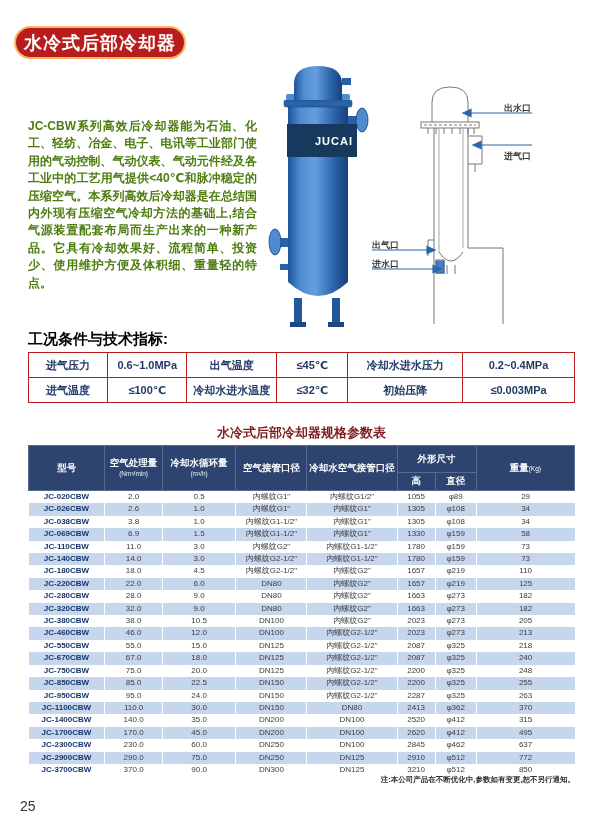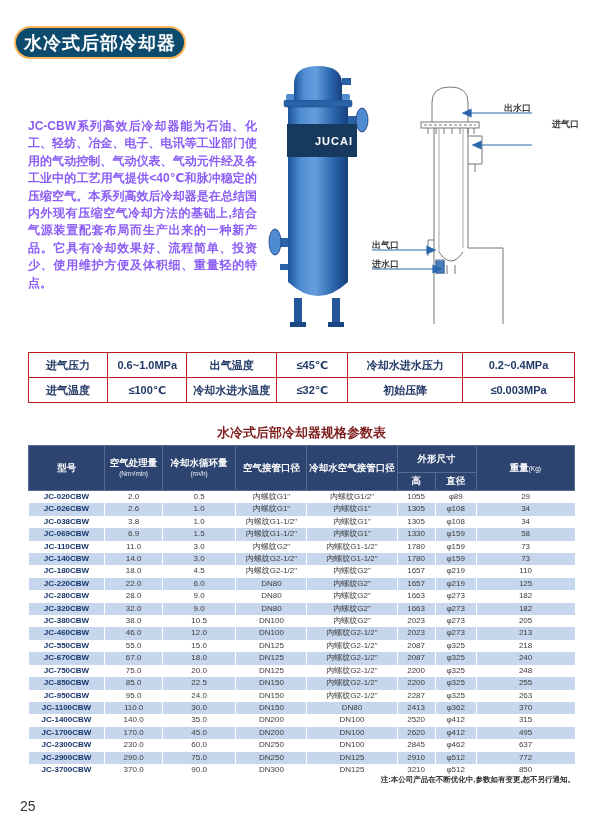--- a/index.html
+++ b/index.html
@@ -1,37 +1,37 @@
 <!DOCTYPE html>
 <html><head>
 <meta charset="utf-8">
 <style>
   html,body{margin:0;padding:0;background:#e9e9e9;}
   .page{position:relative;width:603px;height:817px;background:#ffffff;margin:0 auto;overflow:hidden;
         font-family:"Liberation Sans","DejaVu Sans",sans-serif;}
 
   
-  .badge{position:absolute;left:14px;top:26px;width:168px;height:29px;background:#0c4a6e;
+  .badge{position:absolute;left:14px;top:26px;width:168px;height:29px;background:#b91c1c;
          border:2px solid #FBB45C;border-radius:17px;color:#fff;font-size:18px;font-weight:bold;
          display:flex;align-items:center;justify-content:center;letter-spacing:1px;}
 
   
   .intro{position:absolute;left:28px;top:118px;width:229px;margin:0;font-size:12px;line-height:17.4px;
-         font-weight:600;color:#8b5cf6;text-align:justify;}
+         font-weight:600;color:#4d7c0f;text-align:justify;}
 
   
   .photo{position:absolute;left:266px;top:60px;width:106px;height:272px;}
   .jucai{position:absolute;left:21px;top:64px;width:46px;height:33px;background:#17395E;color:#fff;
          font-weight:bold;font-size:11px;display:flex;align-items:center;justify-content:center;letter-spacing:1px;padding-left:24px;}
 
   
   .drawing{position:absolute;left:358px;top:76px;width:243px;height:250px;}
   .dlabel{position:absolute;font-size:9px;font-weight:600;color:#3a3a3a;white-space:nowrap;}
   .lbl-water-out{left:146px;top:26px;}
-  .lbl-air-in{left:146px;top:42px;margin-left:48px;}
+  .lbl-air-in{left:146px;top:74px;}
   .lbl-air-out{left:14px;top:163px;}
   .lbl-water-in{left:14px;top:182px;}
 
   
   .cond-heading{position:absolute;left:28px;top:330px;font-size:15px;font-weight:bold;color:#000;}
   table.cond{position:absolute;left:28px;top:352px;width:547px;border-collapse:collapse;table-layout:fixed;}
   .cond td{border:1px solid #b91c1c;height:22px;text-align:center;font-size:11px;font-weight:600;color:#223A66;
            background:#fff;overflow:hidden;}
   .cond-note{position:absolute;left:28px;top:402px;font-size:10px;font-weight:600;color:#222;}
 
@@ -132,20 +132,21 @@
         <polygon points="83,193 75,189.5 75,196.5"></polygon>
         <rect x="78" y="185" width="8" height="12" opacity="0.85"></rect>
       </g>
     </svg>
     <span class="dlabel lbl-water-out">出水口</span>
     <span class="dlabel lbl-air-in">进气口</span>
     <span class="dlabel lbl-air-out">出气口</span>
     <span class="dlabel lbl-water-in">进水口</span>
   </div>
 
+  <div class="cond-heading">工况条件与技术指标:</div>
   <table class="cond">
     <colgroup>
       <col style="width:14.5%">
         <col style="width:14.5%">
         <col style="width:16.5%">
       <col style="width:13%">
         <col style="width:21%">
         <col style="width:20.5%">
     </colgroup>
     <tbody>

